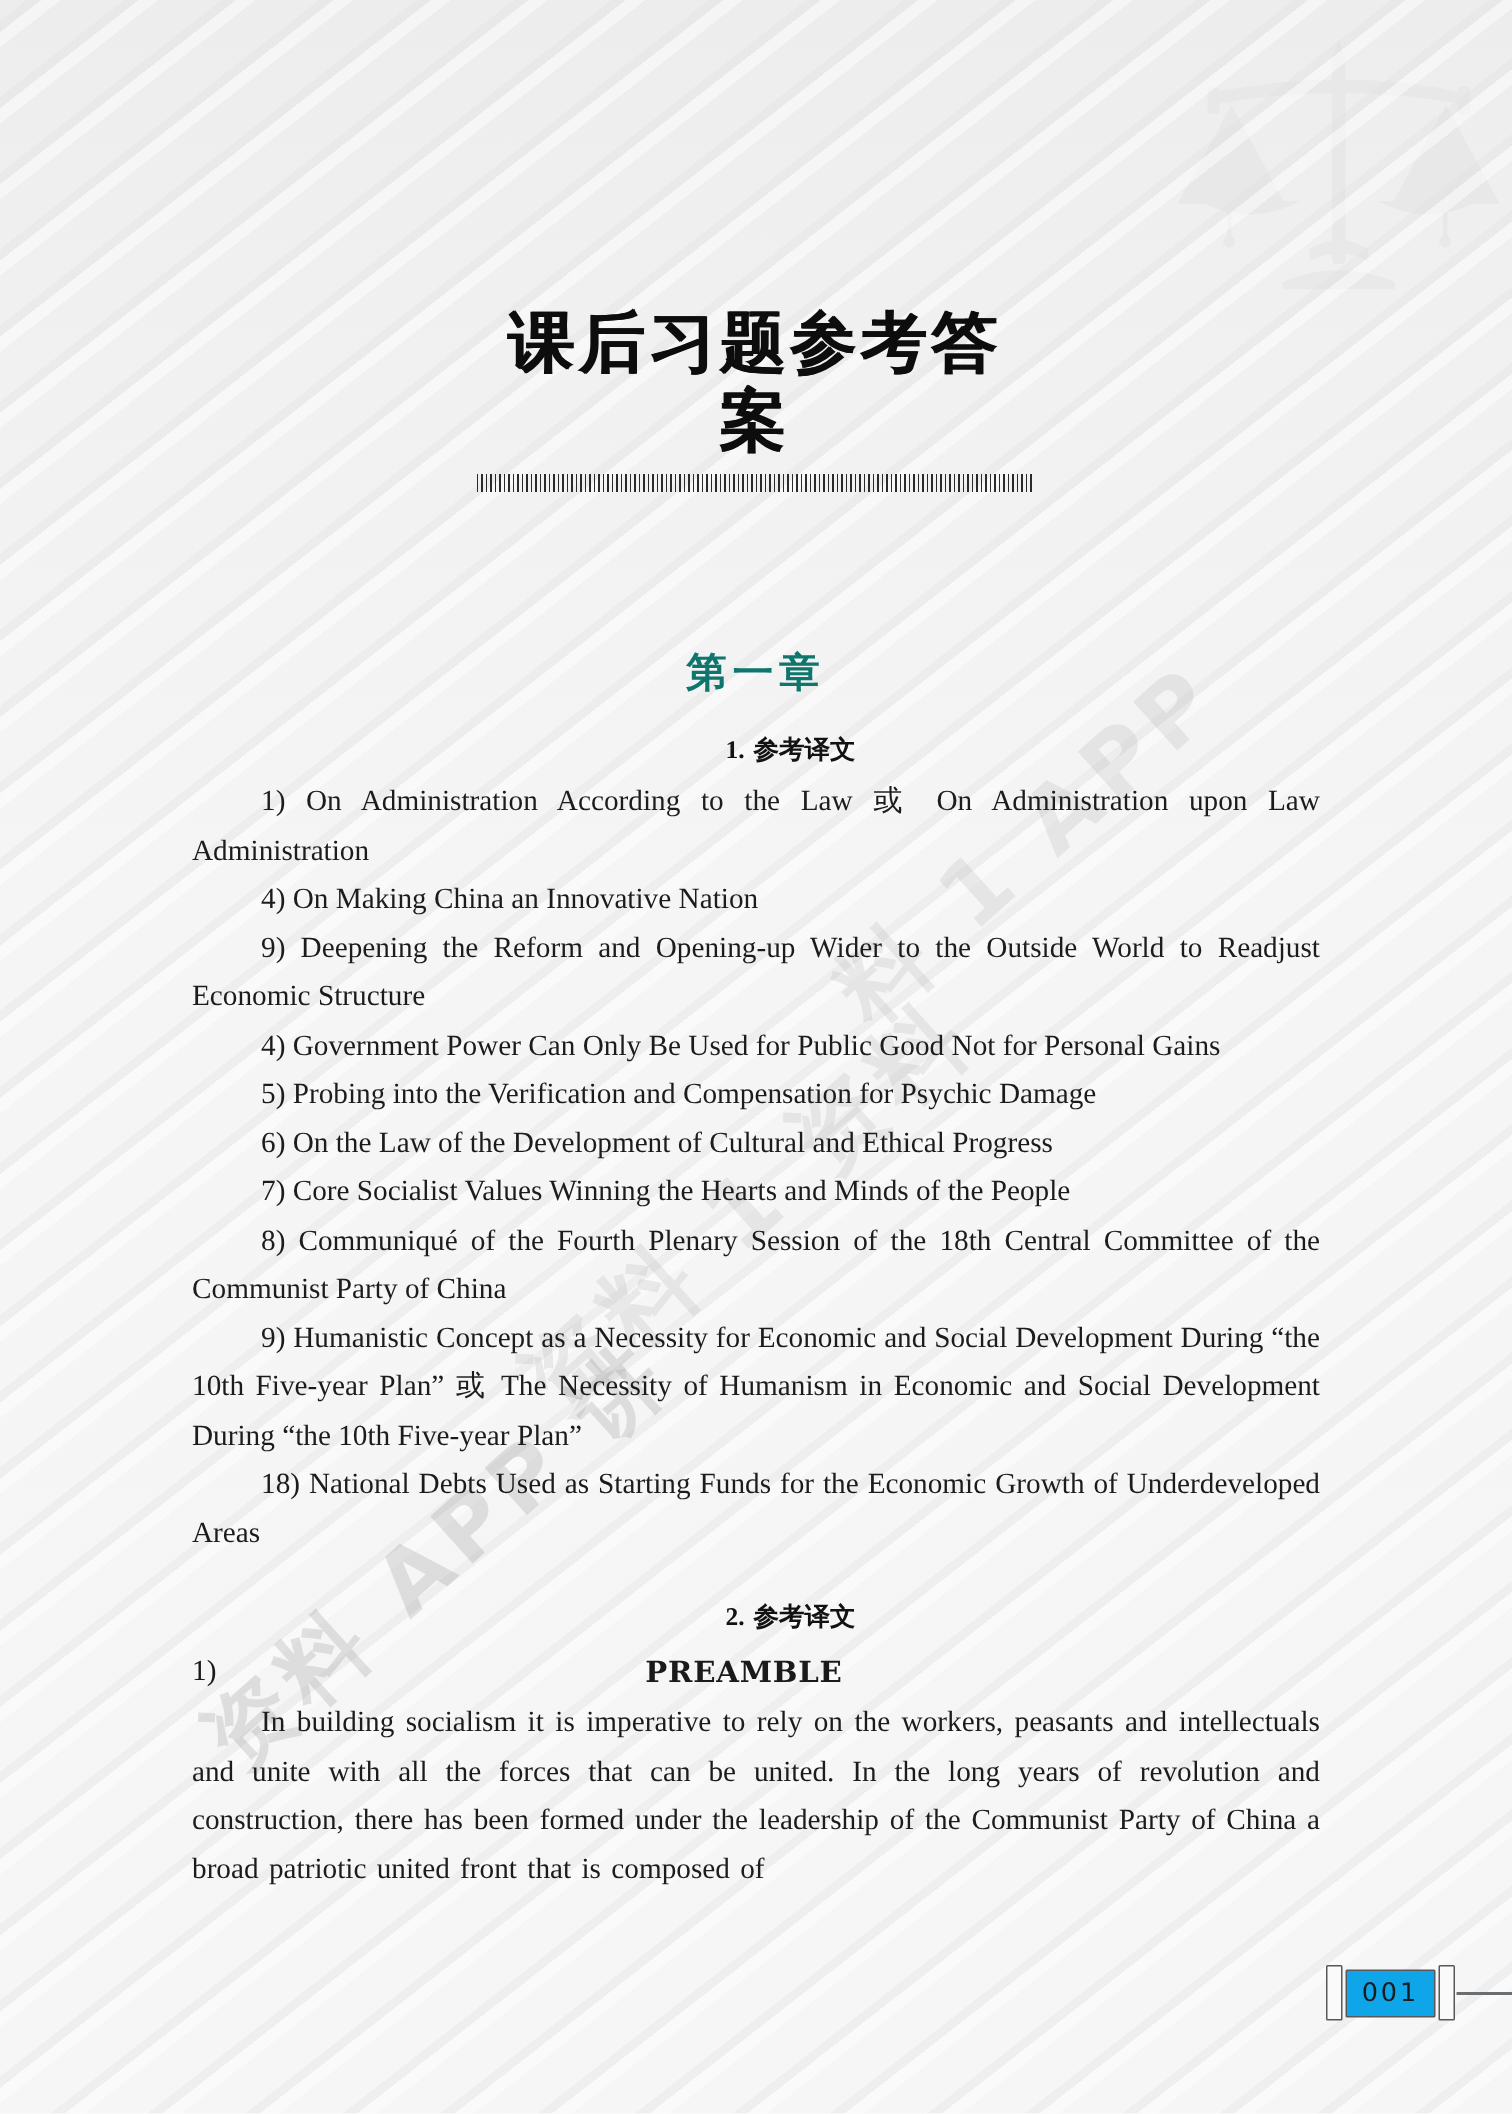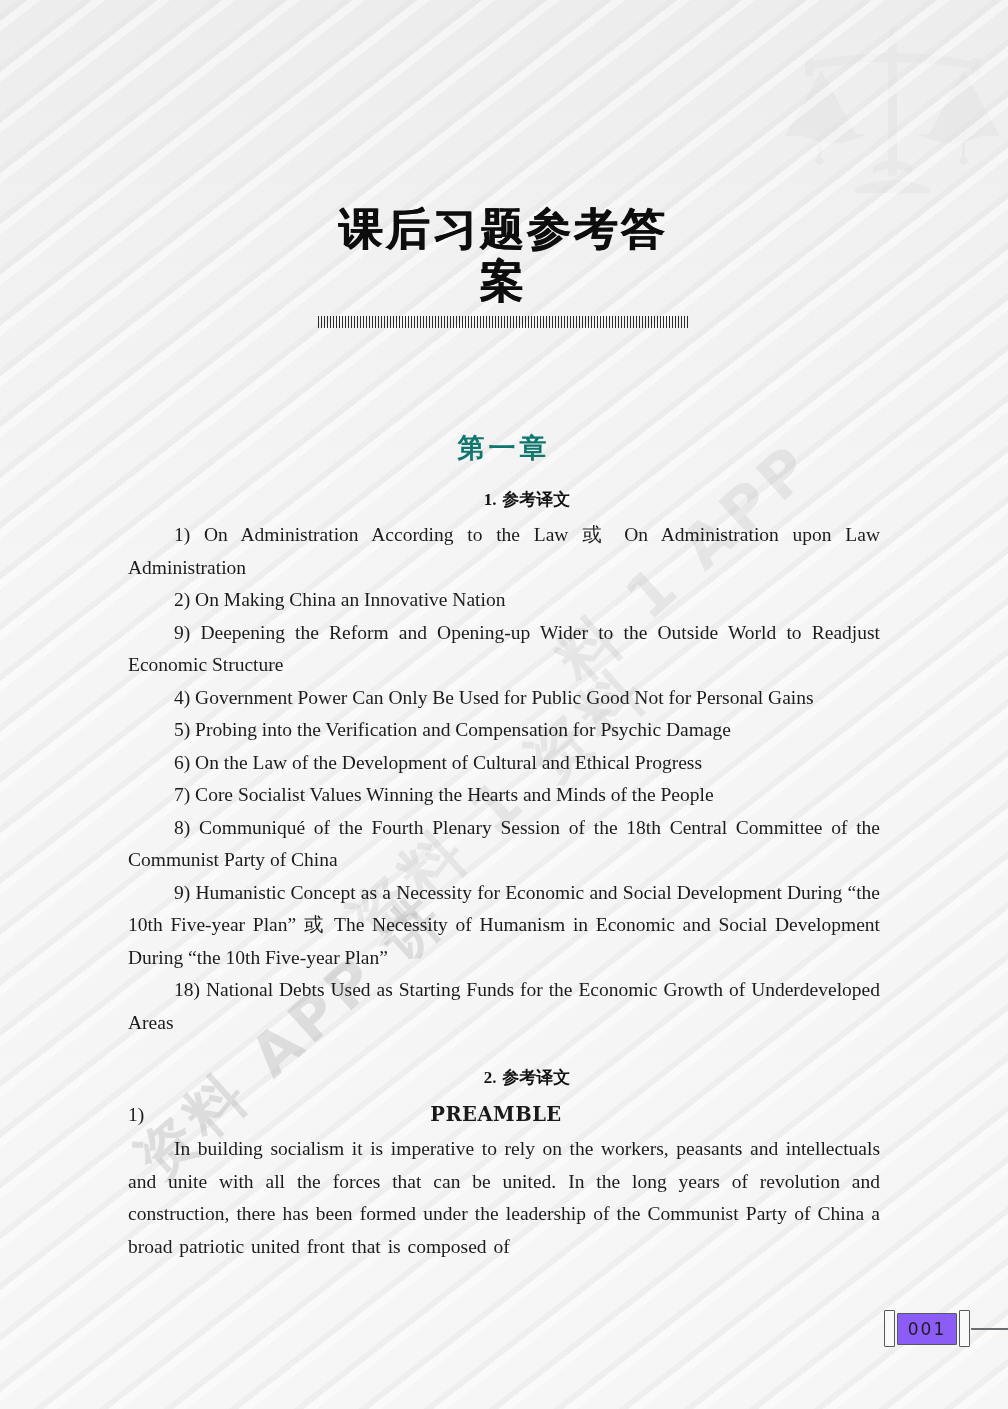--- a/index.html
+++ b/index.html
@@ -168,21 +168,21 @@
     width: 9px;
     height: 35px;
     border: 1.6px solid #55595c;
     background: #fafafa;
     border-radius: 1px;
   }
   #pm-box {
     width: 58px;
     height: 30px;
     border: 1.6px solid #55595c;
-    background: #8b5cf6;
+    background: #0ea5e9;
     display: flex;
     align-items: center;
     justify-content: center;
     margin: 0 2px;
     border-radius: 1px;
   }
   #pm-num {
     font-family: "DejaVu Sans", sans-serif;
     font-size: 17px;
     letter-spacing: 2px;
@@ -233,21 +233,21 @@
   <div id="chapter-heading">第一章</div>
 
   <div id="body-col">
 
     <div class="sec-head">
       <span class="num">1.</span>
       <span>参考译文</span>
     </div>
 
     <p class="ln">1) On Administration According to the Law 或 On Administration upon Law Administration</p>
-    <p class="ln tight">2) On Making China an Innovative Nation</p>
+    <p class="ln tight">4) On Making China an Innovative Nation</p>
     <p class="ln">9) Deepening the Reform and Opening-up Wider to the Outside World to Readjust Economic Structure</p>
     <p class="ln tight">4) Government Power Can Only Be Used for Public Good Not for Personal Gains</p>
     <p class="ln tight">5) Probing into the Verification and Compensation for Psychic Damage</p>
     <p class="ln tight">6) On the Law of the Development of Cultural and Ethical Progress</p>
     <p class="ln tight">7) Core Socialist Values Winning the Hearts and Minds of the People</p>
     <p class="ln">8) Communiqué of the Fourth Plenary Session of the 18th Central Committee of the Communist Party of China</p>
     <p class="ln">9) Humanistic Concept as a Necessity for Economic and Social Development During “the 10th Five-year Plan” 或 The Necessity of Humanism in Economic and Social Development During “the 10th Five-year Plan”</p>
     <p class="ln">18) National Debts Used as Starting Funds for the Economic Growth of Underdeveloped Areas</p>
 
     <div class="gap"></div>

